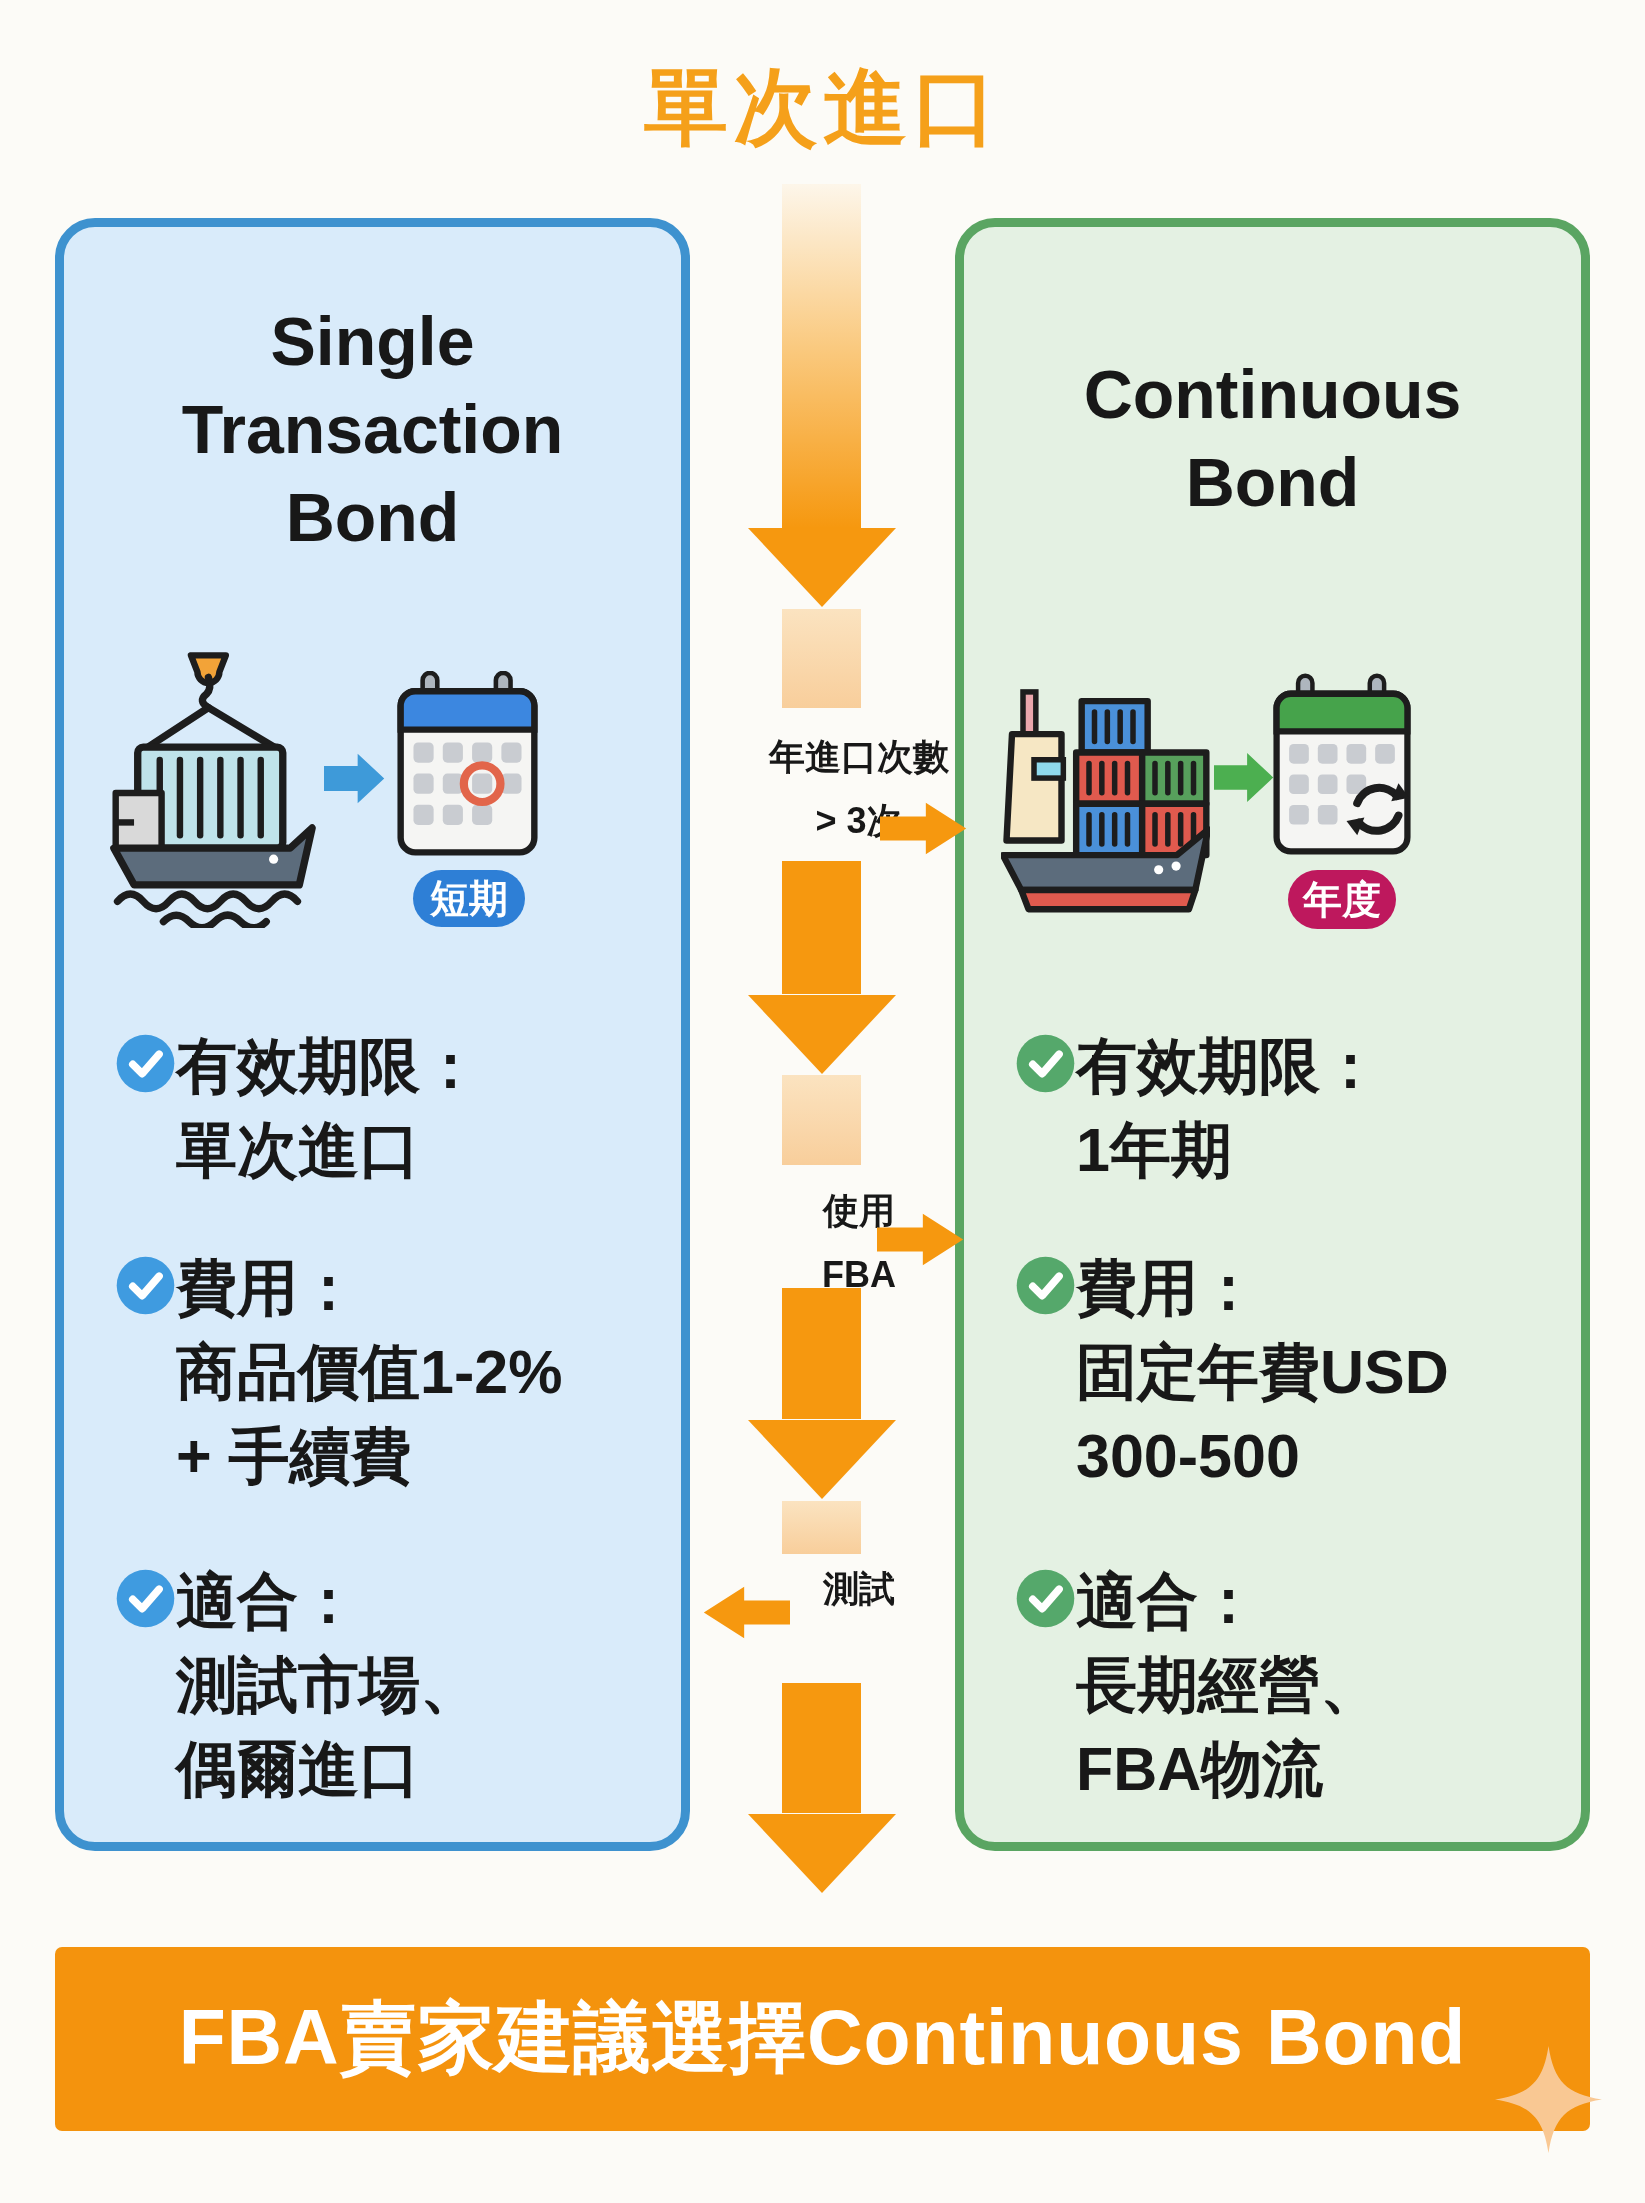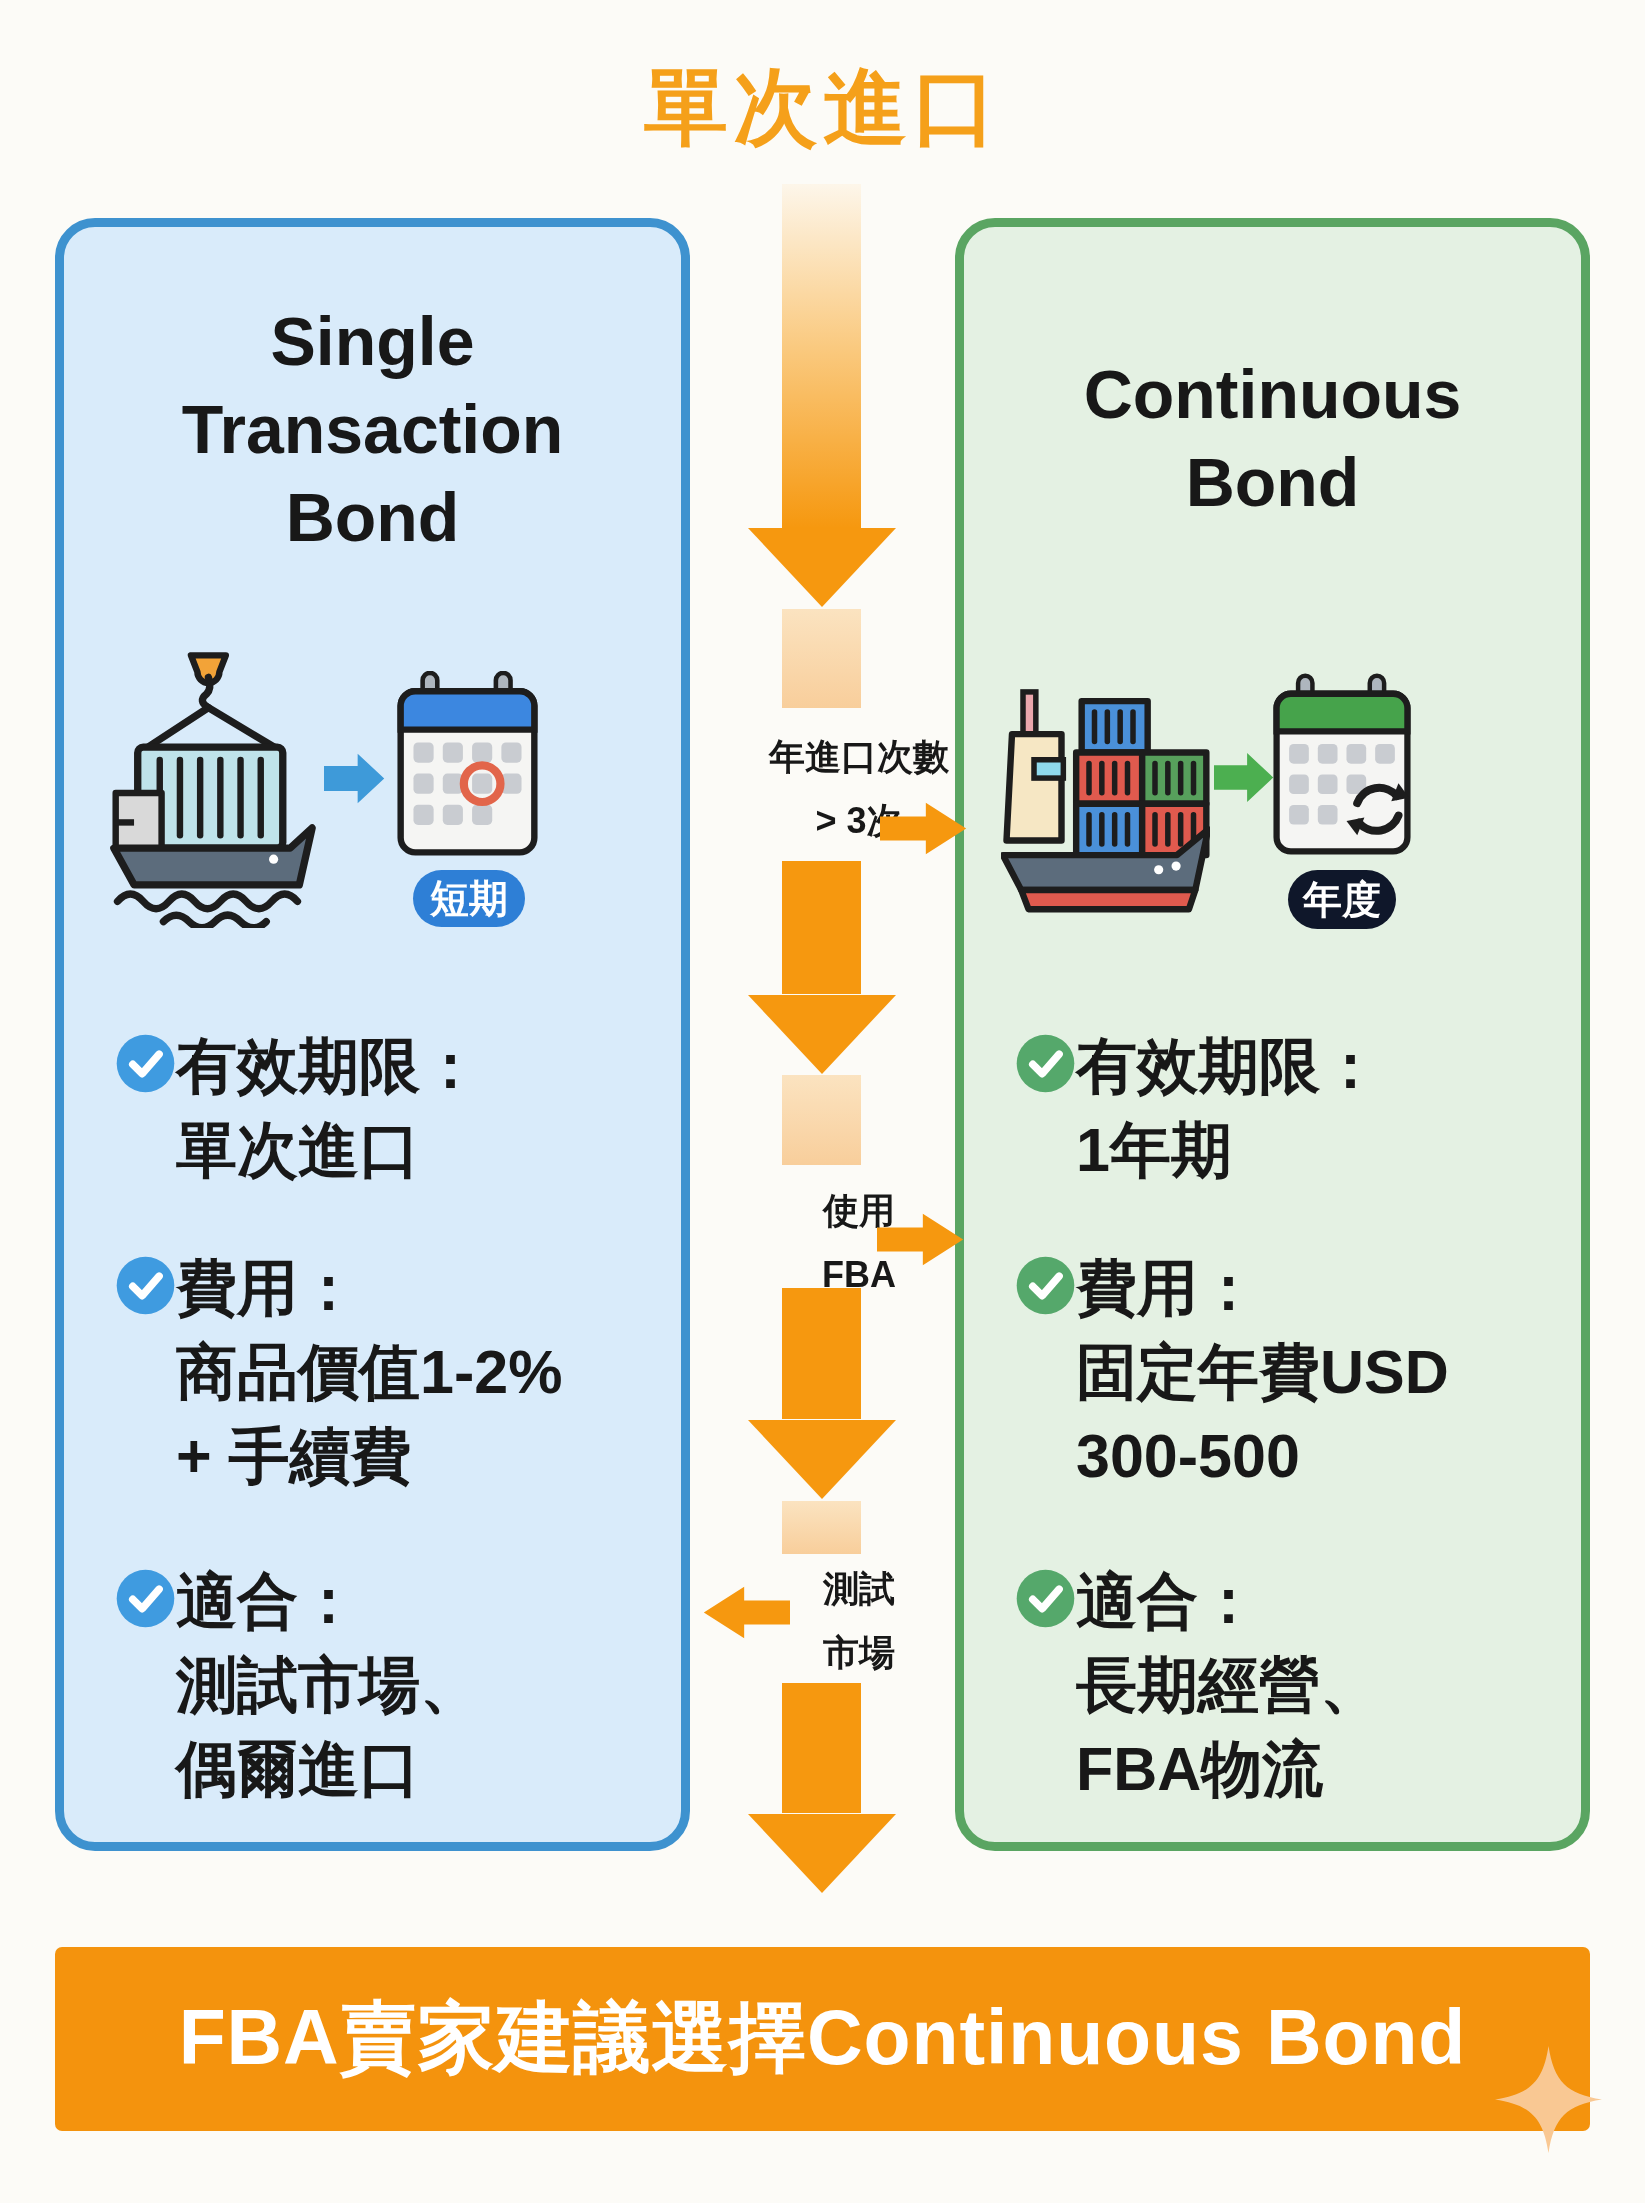--- a/index.html
+++ b/index.html
@@ -24,21 +24,21 @@
   
   .item{left:51px;width:551px;display:flex;}
   .check{width:61px;height:61px;flex:none;margin-top:9.2px;}
   .check.blue{color:#3F9BE0;}
   .check.green{color:#55A86B;}
   .itemtext{font-size:61px;font-weight:900;line-height:84px;color:#181818;white-space:nowrap;}
   
   .badge{border-radius:917px;color:#fff;font-weight:900;font-size:39px;
     display:flex;align-items:center;justify-content:center;}
   #badge-left{left:349px;top:643px;width:112px;height:57px;background:#2E7FD6;}
-  #badge-right{left:324px;top:643px;width:108px;height:59px;background:#0f172a;}
+  #badge-right{left:324px;top:643px;width:108px;height:59px;background:#be185d;}
   
   .shaft{left:782px;width:79px;}
   .shaft.solid{background:#F6980F;}
   .shaft.grad{background:linear-gradient(180deg,#FDF6EA 0%,#FAC97E 48%,#F6980F 100%);}
   .shaft.faint{background:linear-gradient(180deg,#FBE3C0 0%,#F8CE9B 100%);}
   .arrowhead{left:748px;width:0;height:0;
     border-left:74px solid transparent;border-right:74px solid transparent;
     border-top:79px solid #F6980F;}
   .flow-label{left:726px;width:266px;text-align:center;
     font-size:36px;line-height:64px;font-weight:900;color:#181818;}
@@ -277,21 +277,20 @@
   <svg class="abs side-arrow" style="left:877px;top:1212px" viewBox="0 0 96 60">
     <polygon points="0,17 50,17 50,2 94,30 50,58 50,43 0,43" fill="#F6980F"></polygon>
   </svg>
 
   <div class="abs shaft solid" style="top:1288px;height:131px"></div>
   <div class="abs arrowhead" style="top:1420px"></div>
   <div class="abs shaft faint" style="top:1501px;height:53px"></div>
 
   <div class="abs flow-label" style="top:1557px">
     <div>測試</div>
-    <div>市場</div>
   </div>
   <svg class="abs side-arrow" style="left:702px;top:1585px" viewBox="0 0 96 60">
     <polygon points="96,17 46,17 46,2 2,30 46,58 46,43 96,43" fill="#F6980F"></polygon>
   </svg>
 
   <div class="abs shaft solid" style="top:1683px;height:130px"></div>
   <div class="abs arrowhead" style="top:1814px"></div>
 
   <div id="banner" class="abs">
     <span id="banner-text">FBA賣家建議選擇Continuous Bond</span>

